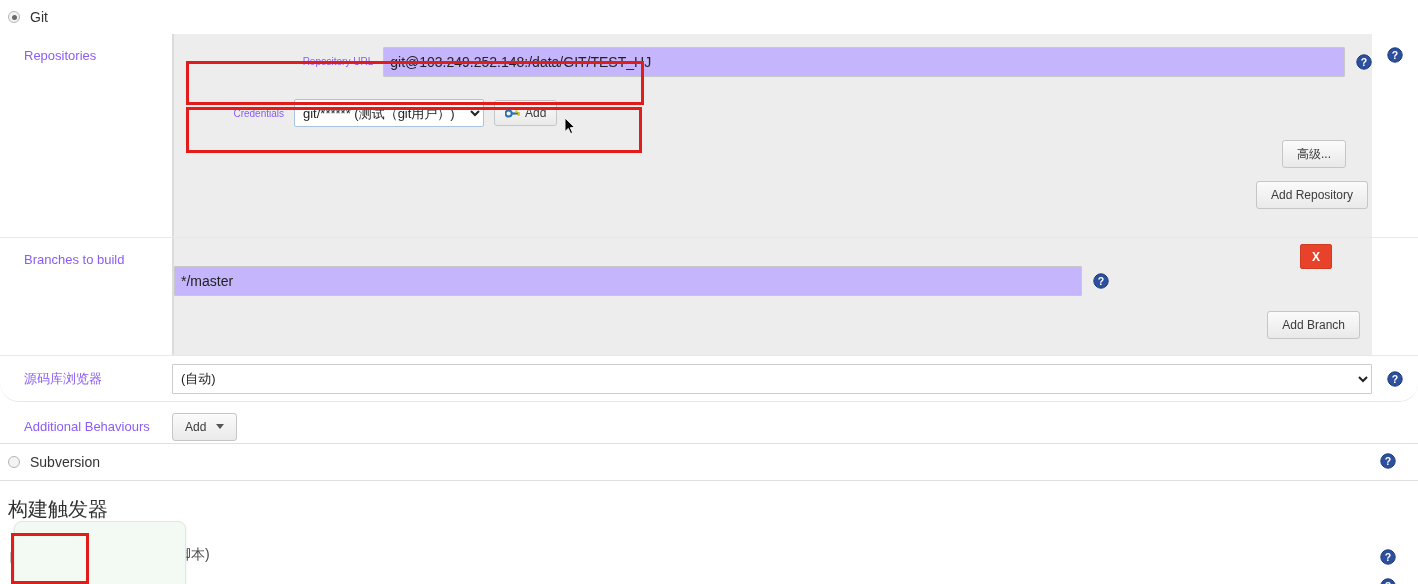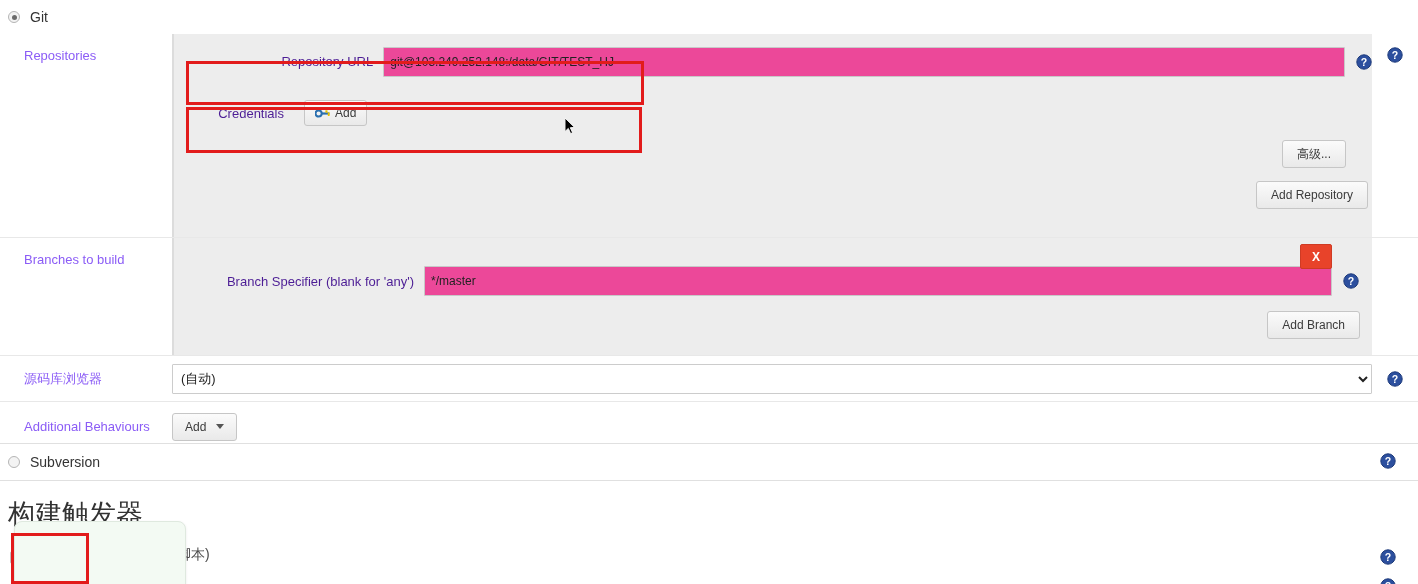--- a/index.html
+++ b/index.html
@@ -96,32 +96,32 @@
     box-sizing: border-box;
   }
   .panel-inner-row {
     display: flex;
     align-items: center;
     padding: 0;
     position: relative;
   }
   .field-label {
     text-align: right;
-    font-size: 13px;
-    color: #4c1d95;
+    font-size: 10px;
+    color: #8b5cf6;
     padding-right: 10px;
     box-sizing: border-box;
     white-space: nowrap;
   }
 
   input.text-field {
     font-family: "Liberation Sans", sans-serif;
-    font-size: 12px;
+    font-size: 14px;
     color: #222;
-    background: #ec4899;
+    background: #c4b5fd;
     border: 1px solid #c8c8c8;
     border-radius: 1px;
     padding: 4px 6px;
     box-sizing: border-box;
     height: 28px;
     outline: none;
   }
 
   
   .btn {
@@ -184,21 +184,21 @@
     display: flex;
     align-items: center;
     justify-content: center;
     cursor: pointer;
     box-sizing: border-box;
   }
 
   
   .section-heading {
     position: absolute;
-    font-size: 27px;
+    font-size: 20px;
     color: #333333;
     font-family: "Liberation Sans", sans-serif;
     white-space: nowrap;
   }
 
   
   #save-bar {
     position: absolute;
     background: #f3faf3;
     border: 1px solid #dfe9df;
@@ -281,20 +281,23 @@
           <span class="help-icon" style="margin-left:11px;">
             <svg width="16" height="16" viewBox="0 0 16 16">
               <circle cx="8" cy="8" r="7.2" fill="#2c4f9e" stroke="#1d3a7a" stroke-width="1"></circle>
               <text x="8" y="12" font-family="Liberation Sans, sans-serif" font-size="10.5" font-weight="bold" fill="#ffffff" text-anchor="middle">?</text>
             </svg>
           </span>
         </div>
 
         <div class="panel-inner-row" style="height:48px;">
           <div class="field-label" style="width:120px;padding-left:44px;">Credentials</div>
+          <select class="combo" style="width:190px;">
+            <option>git/****** (测试（git用户）)</option>
+          </select>
           <button class="btn" style="margin-left:10px; padding:5px 10px; display:inline-flex; align-items:center; gap:5px;">
             <span style="display:inline-flex;">
               <svg width="15" height="11" viewBox="0 0 15 11">
                 <circle cx="3.6" cy="5.5" r="3.1" fill="none" stroke="#2a6faf" stroke-width="2"></circle>
                 <rect x="6" y="4.4" width="8.4" height="2.2" fill="#2a6faf"></rect>
                 <rect x="10.4" y="2.3" width="2.1" height="2.4" fill="#e8c200"></rect>
                 <rect x="12.8" y="4.4" width="1.8" height="3.6" fill="#e8c200"></rect>
               </svg>
             </span>
             <span>Add</span>
@@ -322,21 +325,20 @@
     </div>
   </div>
 
   <div class="config-row" style="height:117px;">
     <div class="config-label">Branches to build</div>
 
     <div class="config-body">
       <div class="panel" style="height:117px;">
 
         <div class="panel-inner-row" style="height:86px;">
-          <div class="field-label" style="width:250px;">Branch Specifier (blank for 'any')</div>
           <input class="text-field" type="text" style="width: 908px; height: 30px;" value="*/master">
           <span class="help-icon" style="margin-left:11px;">
             <svg width="16" height="16" viewBox="0 0 16 16">
               <circle cx="8" cy="8" r="7.2" fill="#2c4f9e" stroke="#1d3a7a" stroke-width="1"></circle>
               <text x="8" y="12" font-family="Liberation Sans, sans-serif" font-size="10.5" font-weight="bold" fill="#ffffff" text-anchor="middle">?</text>
             </svg>
           </span>
         </div>
 
         <div class="x-btn" style="right:40px; top:6px;">X</div>
@@ -344,21 +346,21 @@
         <div style="position:absolute; right:12px; top:73px;">
           <button class="btn" style="padding:6px 14px;">Add Branch</button>
         </div>
 
       </div>
     </div>
 
     <div class="help-col"></div>
   </div>
 
-  <div class="config-row" style="height:45px; align-items:center;">
+  <div class="config-row" style="height:45px; align-items:center;border-radius:19px;">
     <div class="config-label" style="padding-top:0; padding-bottom:0;">源码库浏览器</div>
     <div class="config-body" style="display:flex; align-items:center;">
       <select class="combo combo-plain" style="width:1258px; height:30px;">
         <option>(自动)</option>
       </select>
     </div>
     <div class="help-col" style="padding-top:0; align-items:center;">
       <span class="help-icon">
         <svg width="16" height="16" viewBox="0 0 16 16">
           <circle cx="8" cy="8" r="7.2" fill="#2c4f9e" stroke="#1d3a7a" stroke-width="1"></circle>

